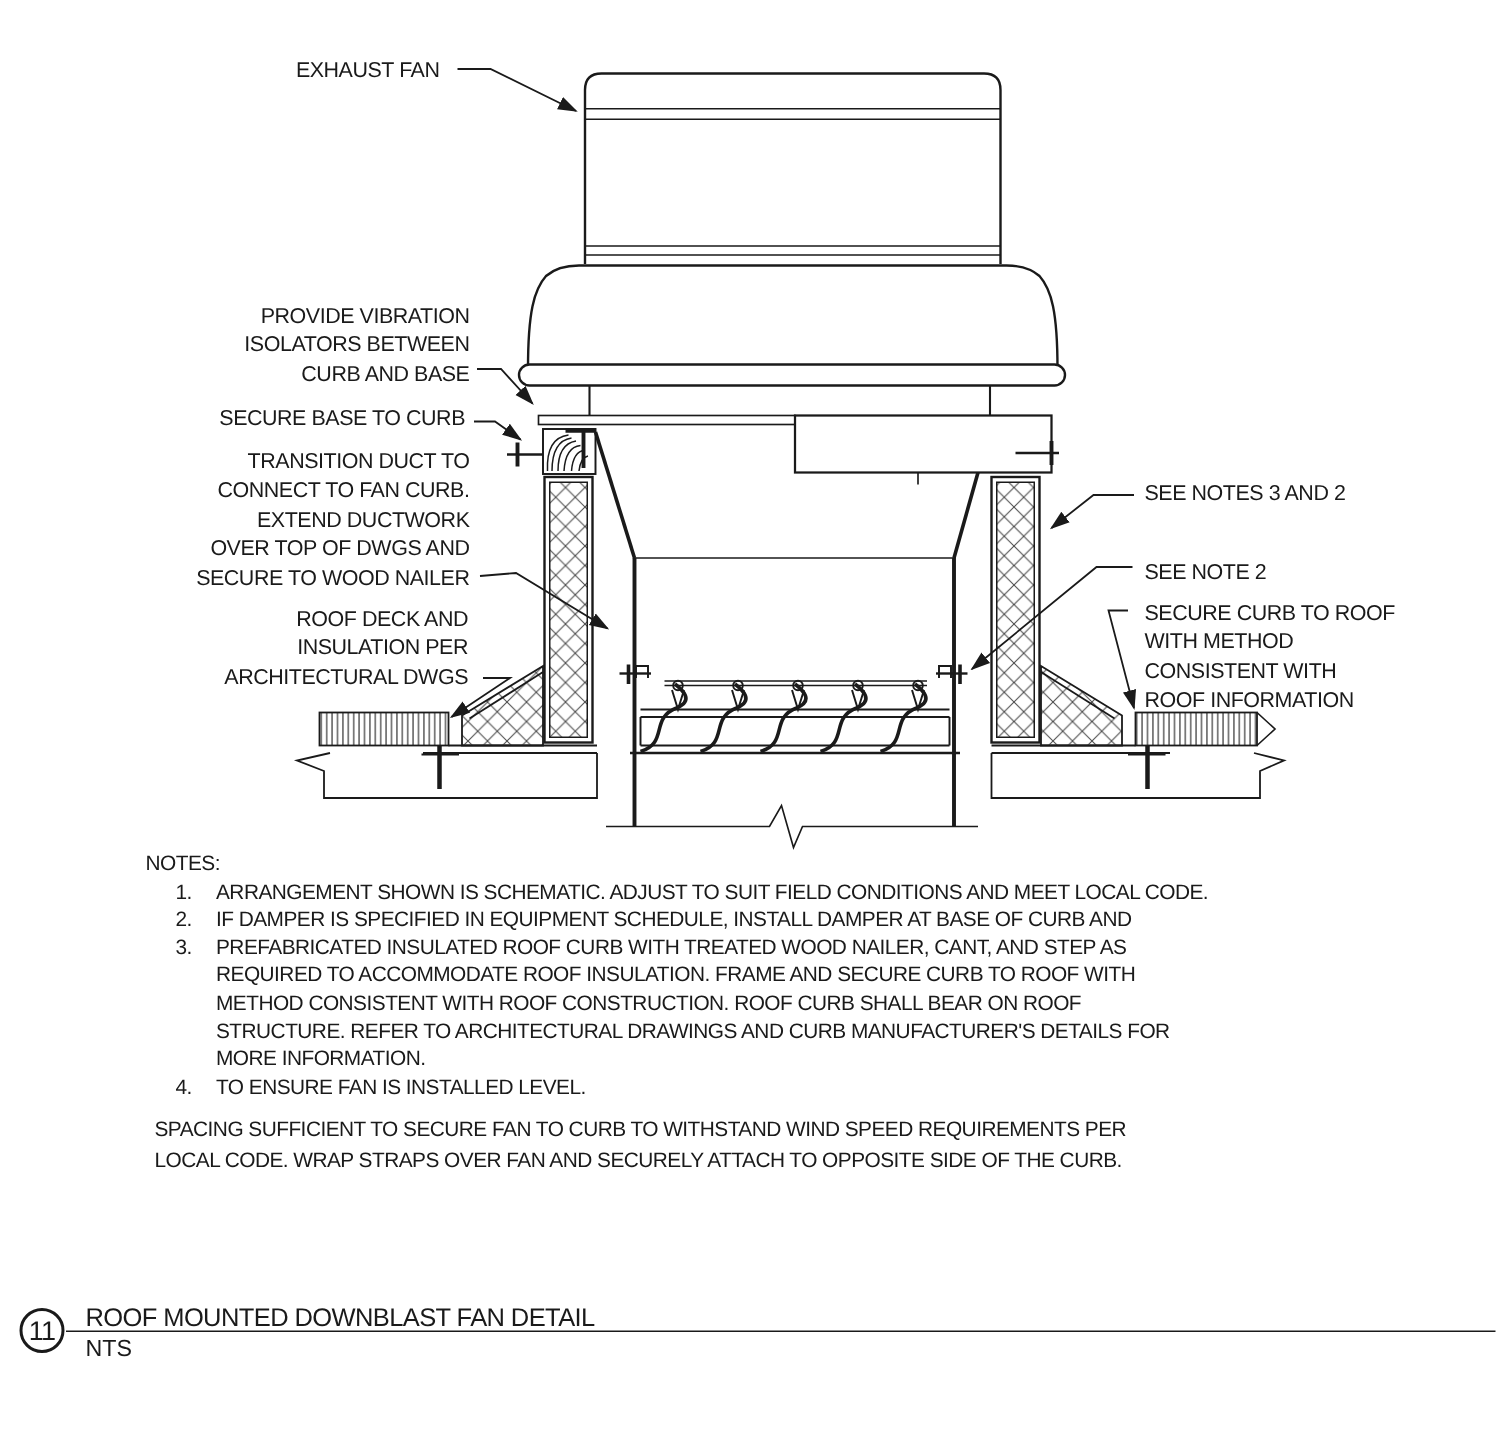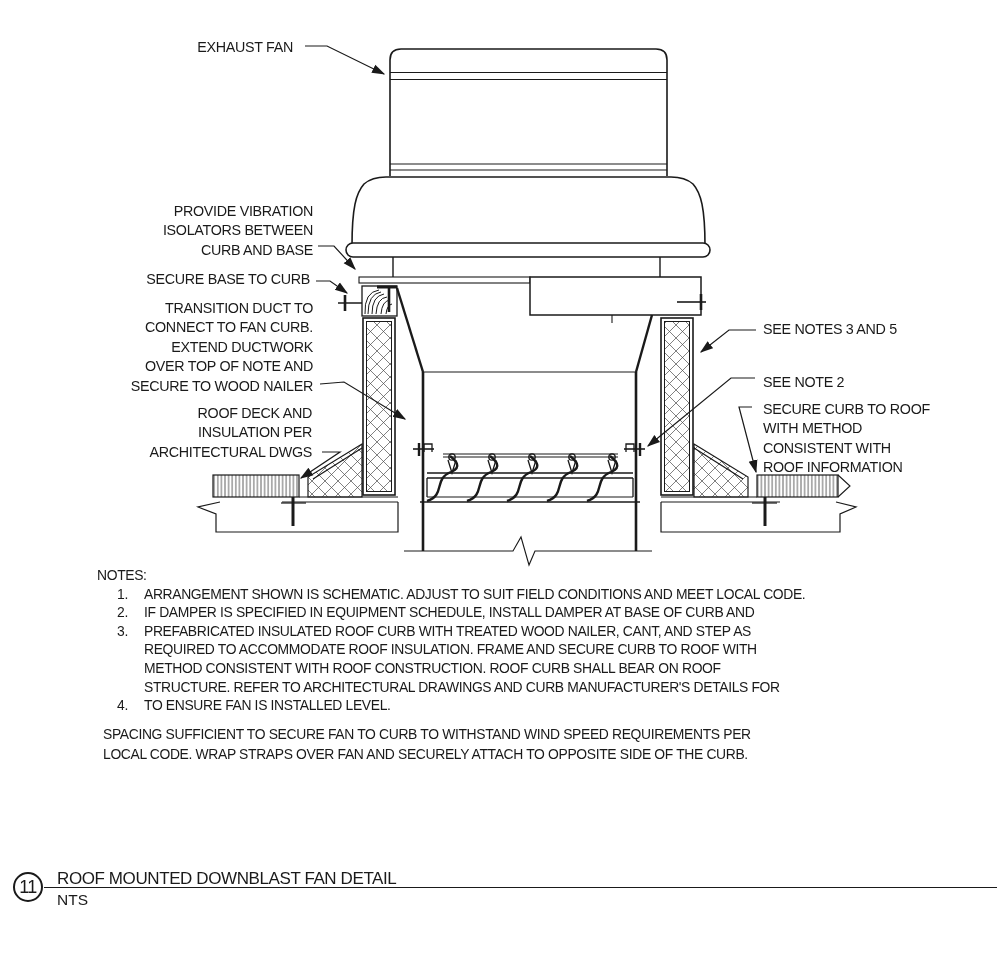--- a/index.html
+++ b/index.html
@@ -170,31 +170,31 @@
     <div>ISOLATORS BETWEEN</div>
     <div>CURB AND BASE</div>
   </div>
 
   <div class="lbl" style="top:271px;right:690px">SECURE BASE TO CURB</div>
 
   <div class="lbl-block right-align" style="top:299px;right:687px">
     <div>TRANSITION DUCT TO</div>
     <div>CONNECT TO FAN CURB.</div>
     <div>EXTEND DUCTWORK</div>
-    <div>OVER TOP OF NOTE AND</div>
+    <div>OVER TOP OF DWGS AND</div>
     <div>SECURE TO WOOD NAILER</div>
   </div>
 
   <div class="lbl-block right-align" style="top:404px;right:688px">
     <div>ROOF DECK AND</div>
     <div>INSULATION PER</div>
     <div>ARCHITECTURAL DWGS</div>
   </div>
 
-  <div class="lbl" style="top:321px;left:763px">SEE NOTES 3 AND 5</div>
+  <div class="lbl" style="top:321px;left:763px">SEE NOTES 3 AND 2</div>
   <div class="lbl" style="top:374px;left:763px">SEE NOTE 2</div>
 
   <div class="lbl-block" style="top:400px;left:763px">
     <div>SECURE CURB TO ROOF</div>
     <div>WITH METHOD</div>
     <div>CONSISTENT WITH</div>
     <div>ROOF INFORMATION</div>
   </div>
 
   <div class="notes">
@@ -214,20 +214,21 @@
       </div>
     </div>
 
     <div class="note-row">
       <span class="note-num">3.</span>
       <div class="note-lines">
         <div>PREFABRICATED INSULATED ROOF CURB WITH TREATED WOOD NAILER, CANT, AND STEP AS</div>
         <div>REQUIRED TO ACCOMMODATE ROOF INSULATION. FRAME AND SECURE CURB TO ROOF WITH</div>
         <div>METHOD CONSISTENT WITH ROOF CONSTRUCTION.  ROOF CURB SHALL BEAR ON ROOF</div>
         <div>STRUCTURE. REFER TO ARCHITECTURAL DRAWINGS AND CURB MANUFACTURER'S DETAILS FOR</div>
+        <div>MORE INFORMATION.</div>
       </div>
     </div>
 
     <div class="note-row">
       <span class="note-num">4.</span>
       <div class="note-lines">
         <div>TO ENSURE FAN IS INSTALLED LEVEL.</div>
       </div>
     </div>
 

